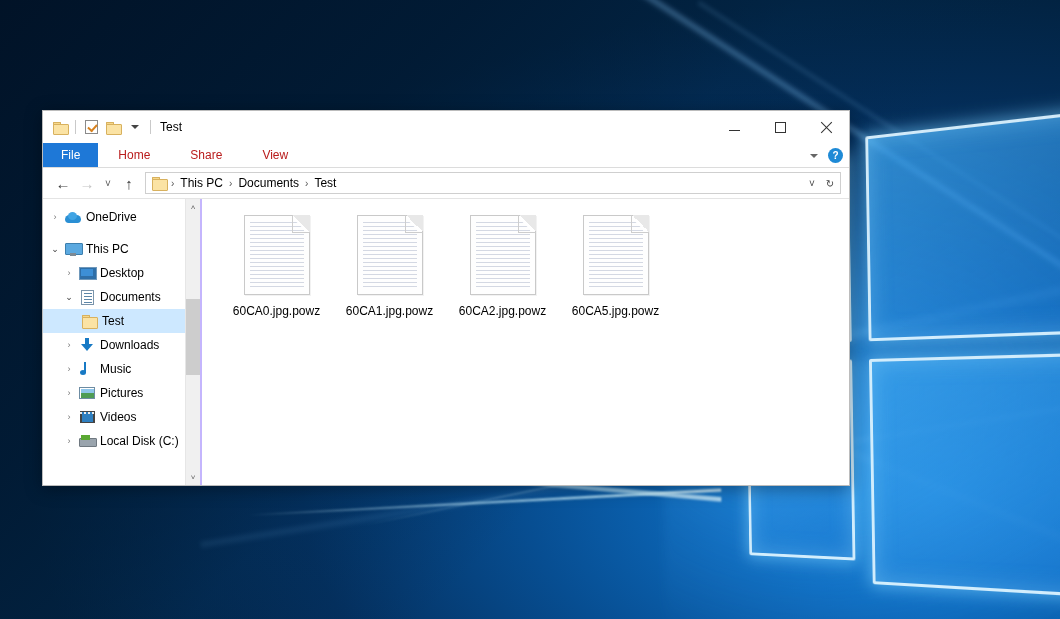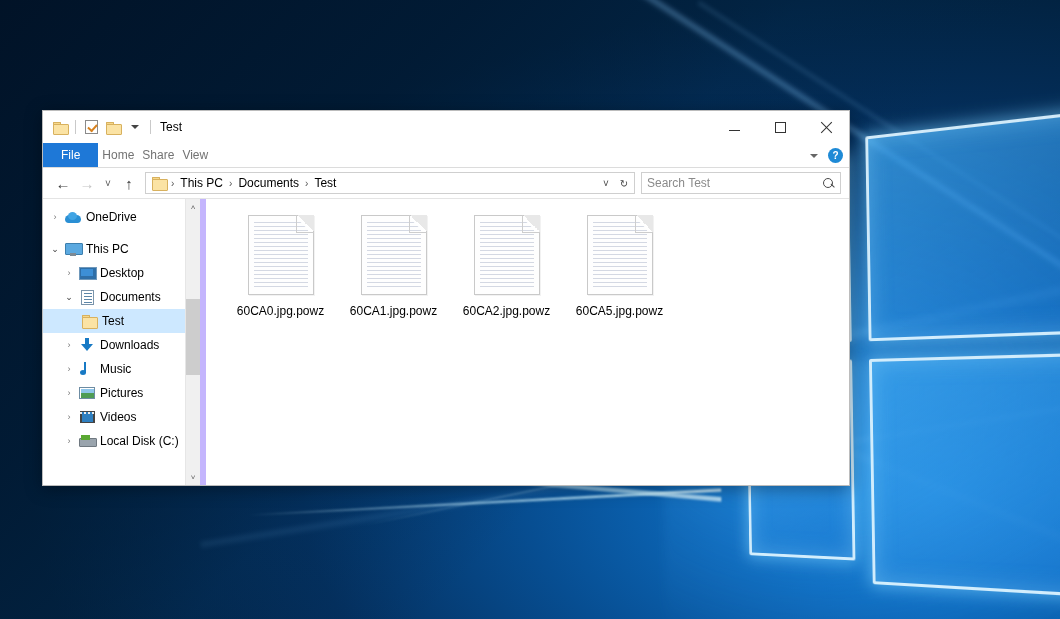--- a/index.html
+++ b/index.html
@@ -138,22 +138,22 @@
 
   
   #ribbon {
     height: 25px; min-height:25px;
     background: #ffffff;
     display: flex; align-items: stretch;
     border-bottom: 1px solid #dcdcdc;
     position: relative;
   }
   .rtab {
-    padding: 0 4px; display:flex; align-items:center;
-    font-size: 12px; color:#737373;
+    padding: 0 20px; display:flex; align-items:center;
+    font-size: 12px; color:#b91c1c;
   }
   .rtab.file {
     background: #1e78d7; color:#fff; padding: 4px 18px;
   }
   #ribbon-right { position:absolute; right:6px; top:0; height:25px; display:flex; align-items:center; gap:10px;}
   .chev-small { width:0;height:0;border-left:4px solid transparent;border-right:4px solid transparent;border-top:4px solid #666;}
   .help-btn {
     width:15px;height:15px;border-radius:50%;background:#1e8ad6;
     color:#fff;font-size:10px;line-height:15px;text-align:center;font-weight:bold;
   }
@@ -252,21 +252,21 @@
     position:absolute; right:0; top:0; width:15px; height:100%;
     background:#f0f0f0; border-left:1px solid #e6e6e6;
     display:flex; flex-direction:column; align-items:center;
   }
   .sb-arrow { height:16px; width:15px; display:flex;align-items:center;justify-content:center;font-size:8px;color:#606060;}
   .sb-track { flex:1; width:15px; position:relative; }
   .sb-thumb { position:absolute; left:0; top:33%; width:15px; height:30%; background:#cdcdcd; }
 
   
   #content {
-    flex:1; background:#fff; border-left:6px solid #c4b5fd;
+    flex:1; background:#fff; border-left:2px solid #c4b5fd;
     padding: 14px 10px 0 18px;
     display:flex; flex-wrap:wrap; align-content:flex-start;
     gap: 0px;
     overflow:hidden;
   }
   .file-item {
     width: 113px; height: 128px;
     display:flex; flex-direction:column; align-items:center;
     padding-top: 2px;
   }
@@ -411,24 +411,20 @@
           <span class="crumb">Documents</span>
           <span class="crumb-sep">›</span>
           <span class="crumb">Test</span>
         </div>
         <div id="crumb-right">
           <span class="cb-ic">˅</span>
           <span class="cb-ic">↻</span>
         </div>
       </div>
 
-      <div id="searchbox">
-        <span>Search Test</span>
-        <span class="mag"></span>
-      </div>
     </div>
 
     <div id="body">
 
       <div id="navpane">
 
         <div class="nav-item ind-1">
           <span class="twisty">›</span>
           <span class="nav-ic">
               <span class="ic-onedrive"></span>

